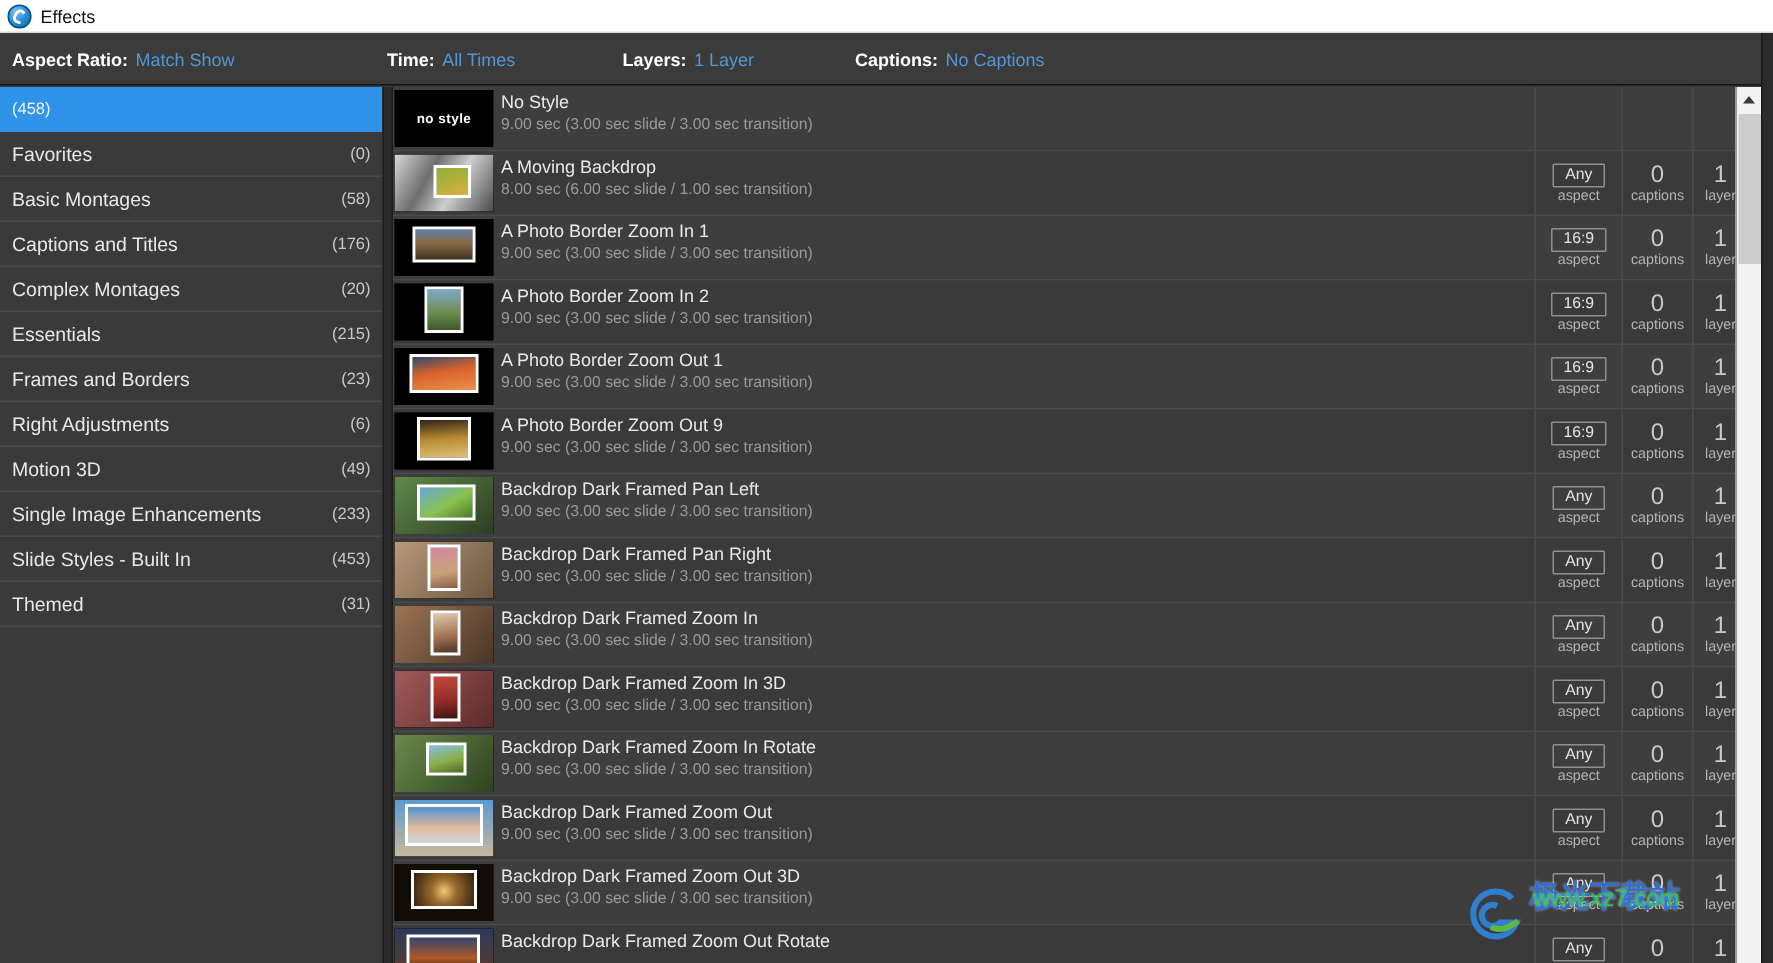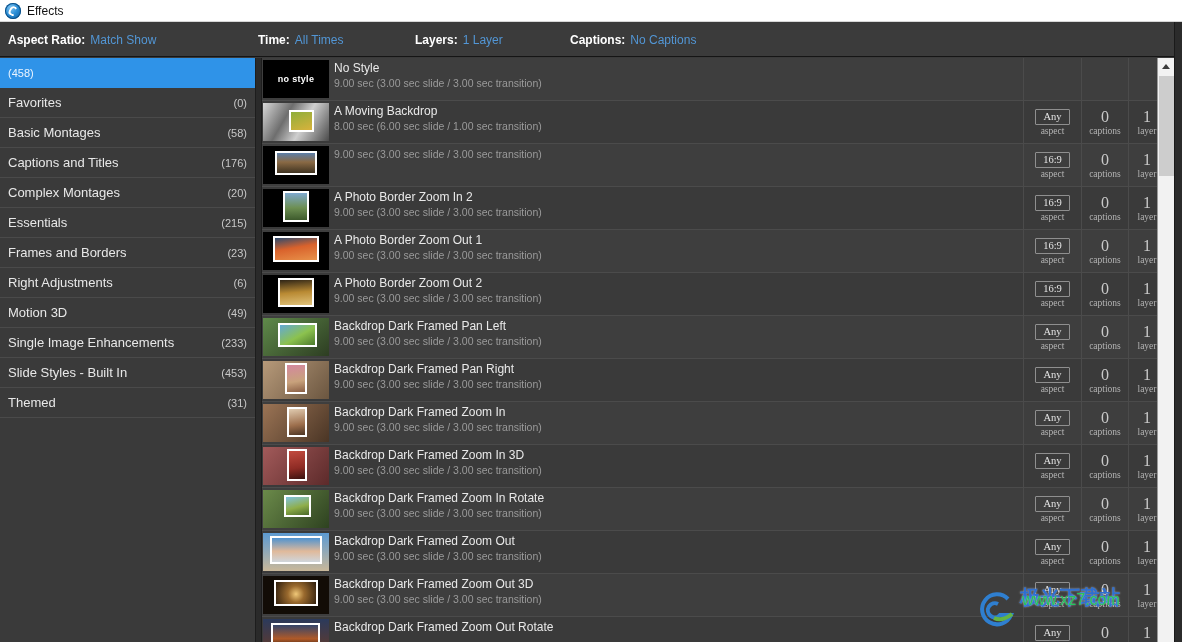--- a/index.html
+++ b/index.html
@@ -190,21 +190,20 @@
     line-height: 14px;
     white-space: nowrap;
     overflow: hidden;
   }
 
   .badges {
     position: absolute;
     right: 0; top: 0;
     height: 43px;
     width: 142px;
-    font-family: Liberation Serif, serif;
   }
   .bcell {
     position: absolute;
     top: 0; height: 43px;
     box-sizing: border-box;
     border-left: 1px solid #4b4b4b;
     display: flex;
     flex-direction: column;
     align-items: center;
     justify-content: center;
@@ -418,20 +417,21 @@
           </div>
         </div>
       </div>
       <div class="erow">
         <div class="thumb">
           <div class="inner" style="background: rgb(0, 0, 0);">
             <div class="frame" style="left: 18%; top: 12%; width: 64%; height: 64%; background: linear-gradient(rgb(93, 127, 168) 0%, rgb(138, 106, 69) 45%, rgb(63, 51, 33) 100%);"></div>
           </div>
         </div>
         <div class="etext">
+          <div class="ename">A Photo Border Zoom In 1</div>
           <div class="edur">9.00 sec (3.00 sec slide / 3.00 sec transition)</div>
         </div>
         <div class="badges">
           <div class="bcell aspect">
             <div class="aspect-box">16:9</div>
             <div class="bsub">aspect</div>
           </div>
           <div class="bcell captions">
             <div class="bnum">0</div>
             <div class="bsub">captions</div>
@@ -492,21 +492,21 @@
           </div>
         </div>
       </div>
       <div class="erow alt">
         <div class="thumb">
           <div class="inner" style="background: rgb(0, 0, 0);">
             <div class="frame" style="left: 22%; top: 8%; width: 56%; height: 76%; background: linear-gradient(175deg, rgb(46, 36, 22) 0%, rgb(185, 138, 51) 50%, rgb(224, 194, 122) 100%);"></div>
           </div>
         </div>
         <div class="etext">
-          <div class="ename">A Photo Border Zoom Out 2</div>
+          <div class="ename">A Photo Border Zoom Out 9</div>
           <div class="edur">9.00 sec (3.00 sec slide / 3.00 sec transition)</div>
         </div>
         <div class="badges">
           <div class="bcell aspect">
             <div class="aspect-box">16:9</div>
             <div class="bsub">aspect</div>
           </div>
           <div class="bcell captions">
             <div class="bnum">0</div>
             <div class="bsub">captions</div>

